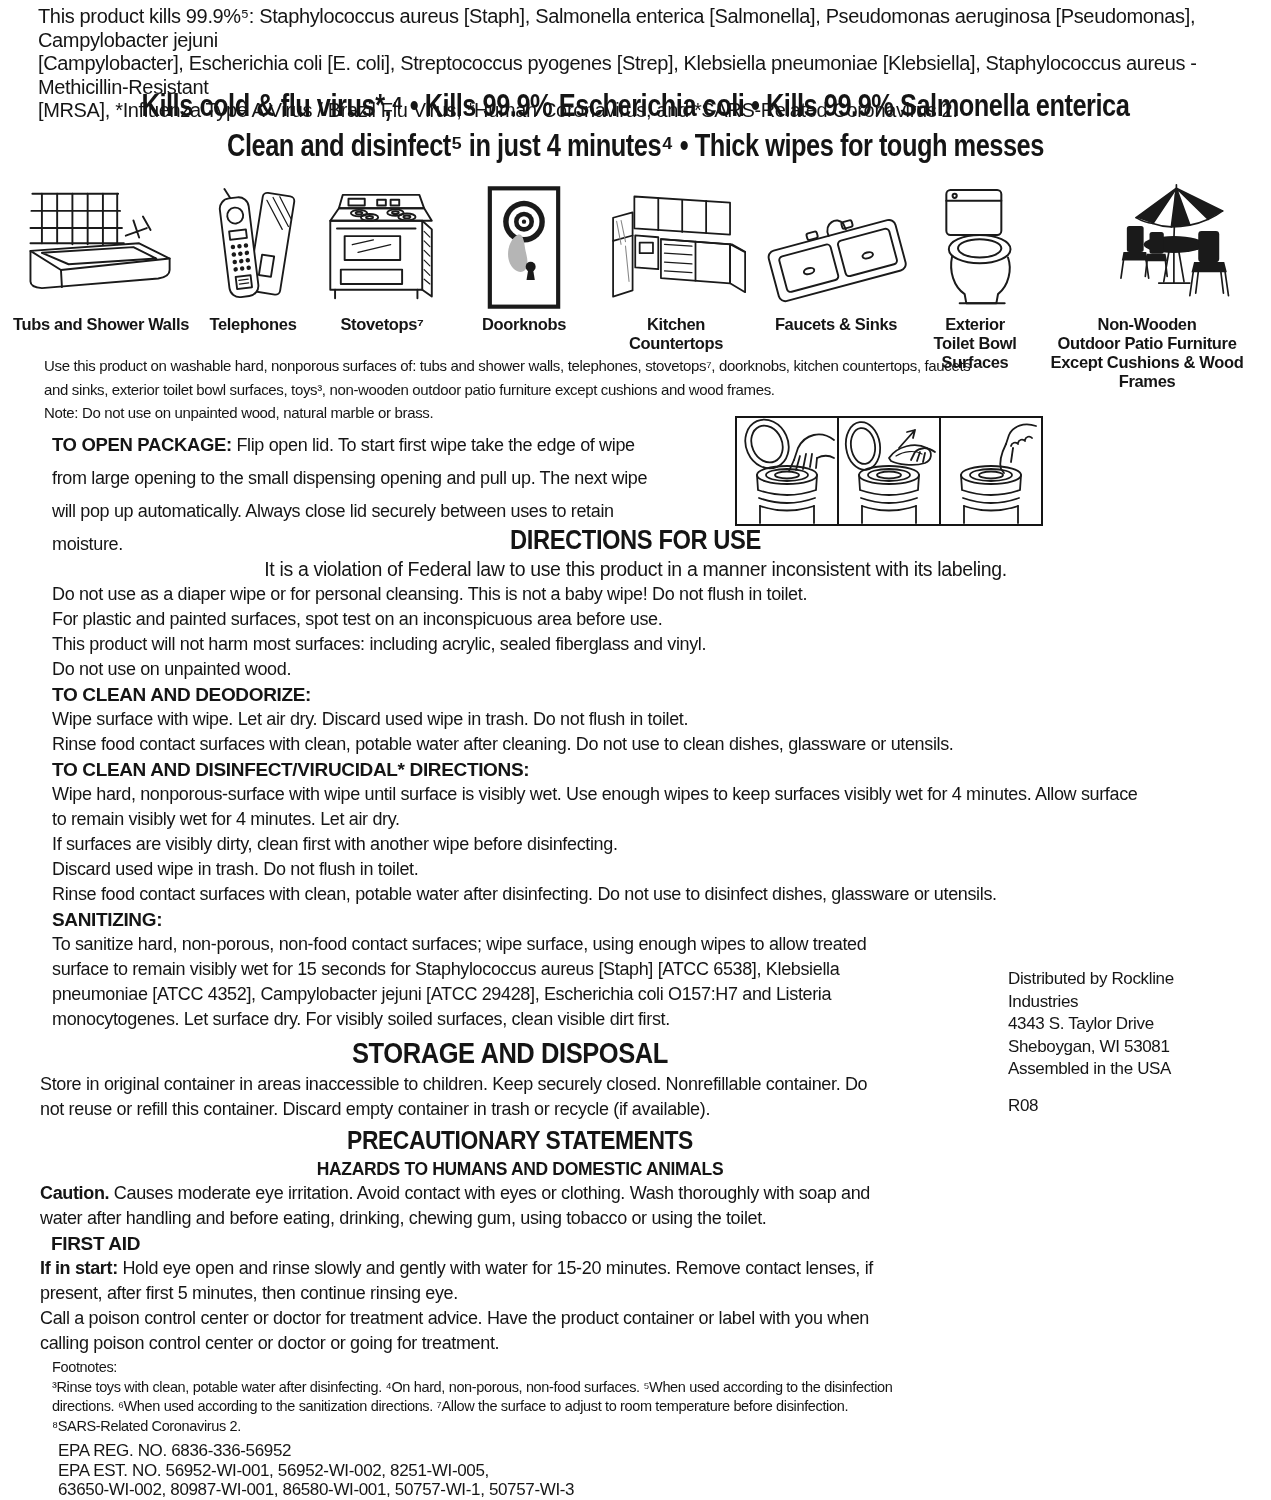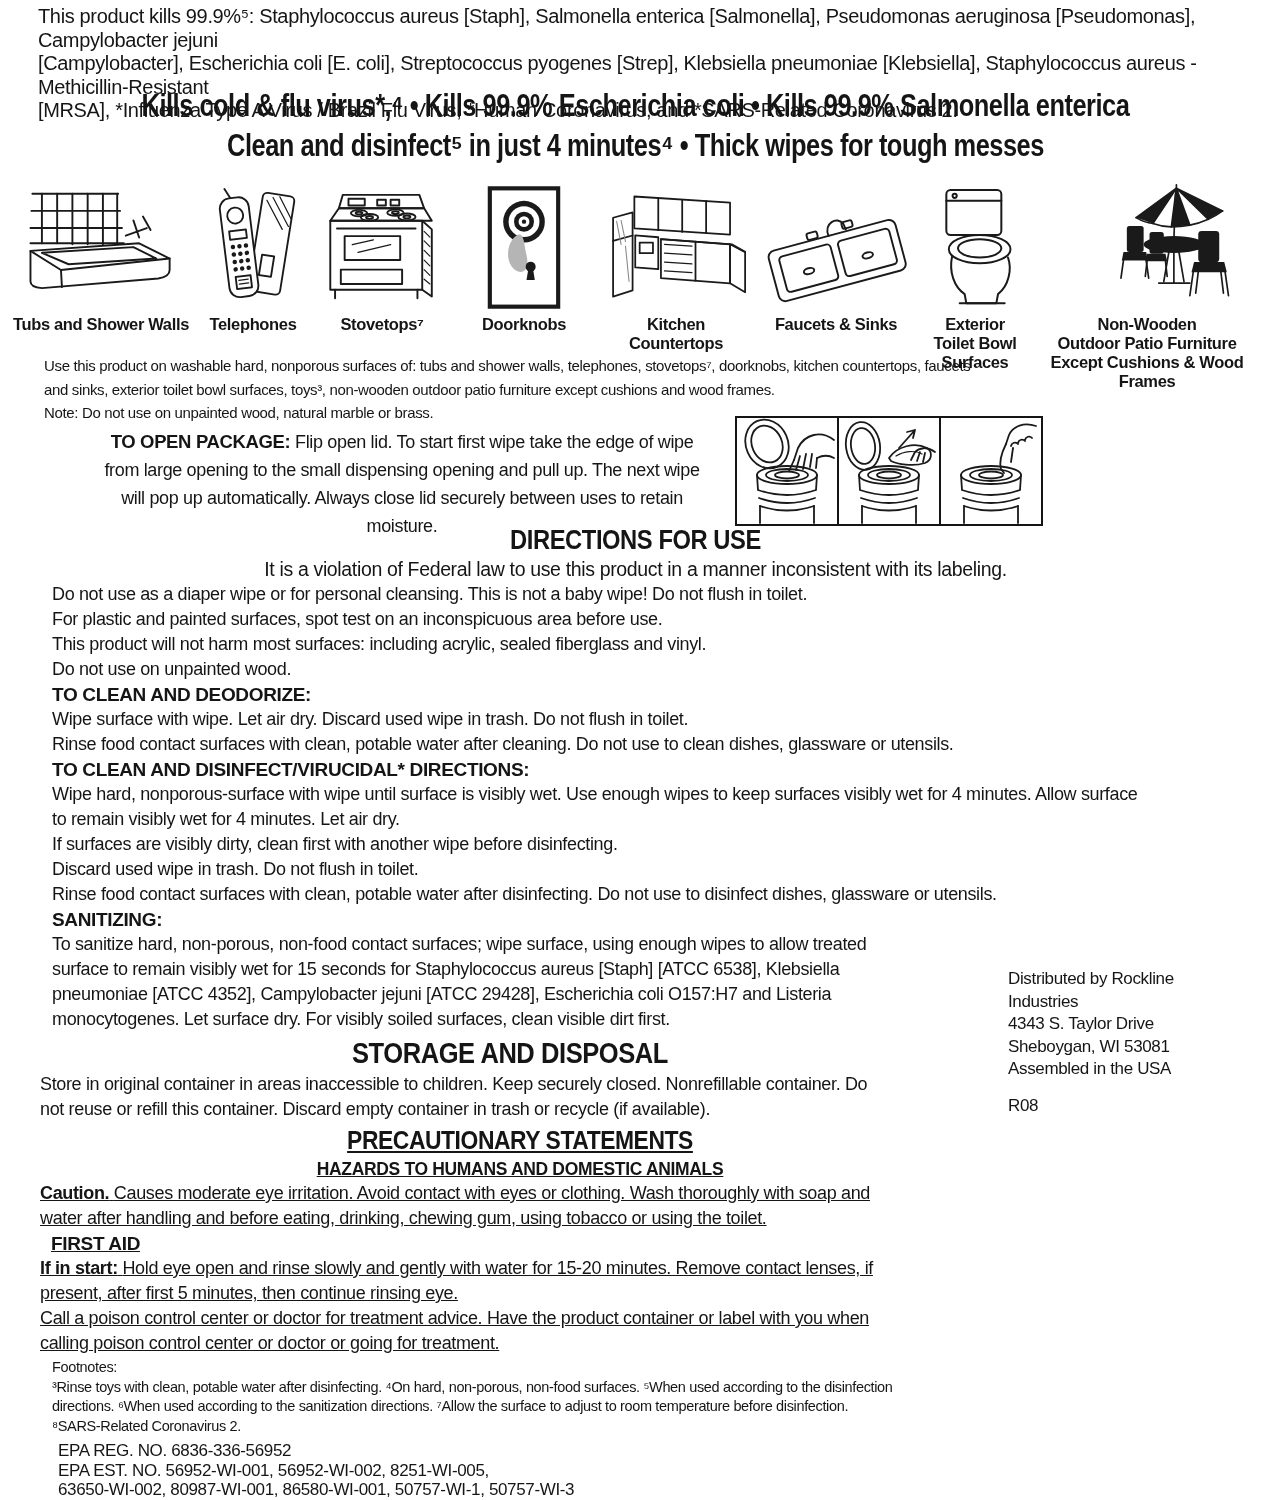--- a/index.html
+++ b/index.html
@@ -14,35 +14,35 @@
   svg{display:block;}
   .intro{left:38px;top:5px;width:1215px;font-size:20px;line-height:23.5px;}
   .headline{left:0;top:86px;width:1271px;text-align:center;font-weight:700;font-size:31px;line-height:40px;
     transform:scaleX(.82);transform-origin:50% 0;letter-spacing:-0.6px;}
   .icons{left:10px;top:182px;width:1252px;display:flex;}
   .icol{display:flex;flex-direction:column;align-items:center;}
   .iart{height:128px;display:flex;align-items:flex-end;justify-content:center;}
   .ilabel{font-weight:700;font-size:16.5px;line-height:19px;text-align:center;margin-top:5px;}
   .usage{left:44px;top:354px;width:1210px;font-size:15px;line-height:23.5px;}
   .open{left:52px;top:428px;width:1190px;}
-  .open-text{width:700px;font-size:18px;line-height:28px;text-align:center;}
+  .open-text{width:700px;font-size:18px;line-height:33px;}
   .open-text .b{font-size:18.5px;}
   .open-art{position:absolute;left:683px;top:-12px;display:flex;}
   .panel{width:100px;height:106px;border:2px solid #151515;background:#fff;margin-left:-2px;}
   .panel:first-child{margin-left:0;}
   .directions{left:0;top:524px;width:1271px;}
   .h1{font-weight:700;text-align:center;transform:scaleX(.88);transform-origin:50% 50%;letter-spacing:-0.5px;}
   .dir-h{font-size:27px;line-height:32px;}
   .violation{text-align:center;font-size:19.5px;line-height:26px;}
   .items{padding:0 20px 0 52px;font-size:18px;line-height:25px;}
   .items .sub{font-weight:700;font-size:19px;}
   .storage{left:40px;top:1034px;width:940px;}
   .st-h{font-size:29px;line-height:38px;}
   .para{font-size:18px;line-height:25px;}
-  .precaution{left:40px;top:1124px;width:960px;text-decoration:underline;}
+  .precaution{left:40px;top:1124px;width:960px;}
   .pc-h{font-size:26px;line-height:32px;}
   .pc-sub{font-weight:700;text-align:center;font-size:19px;line-height:25px;transform:scaleX(.92);transform-origin:50% 50%;}
   .fa{font-weight:700;font-size:19px;line-height:25px;margin-left:11px;}
   .footnotes{left:52px;top:1358px;width:1000px;font-size:14.5px;line-height:19.5px;}
   .epa{left:58px;top:1441px;width:800px;font-size:17px;line-height:19.5px;}
   .distributor{left:1008px;top:968px;width:236px;font-size:17px;line-height:22.5px;}
   .dist-code{margin-top:14px;padding-right:8px;}
 </style>
 </head>
 <body>

